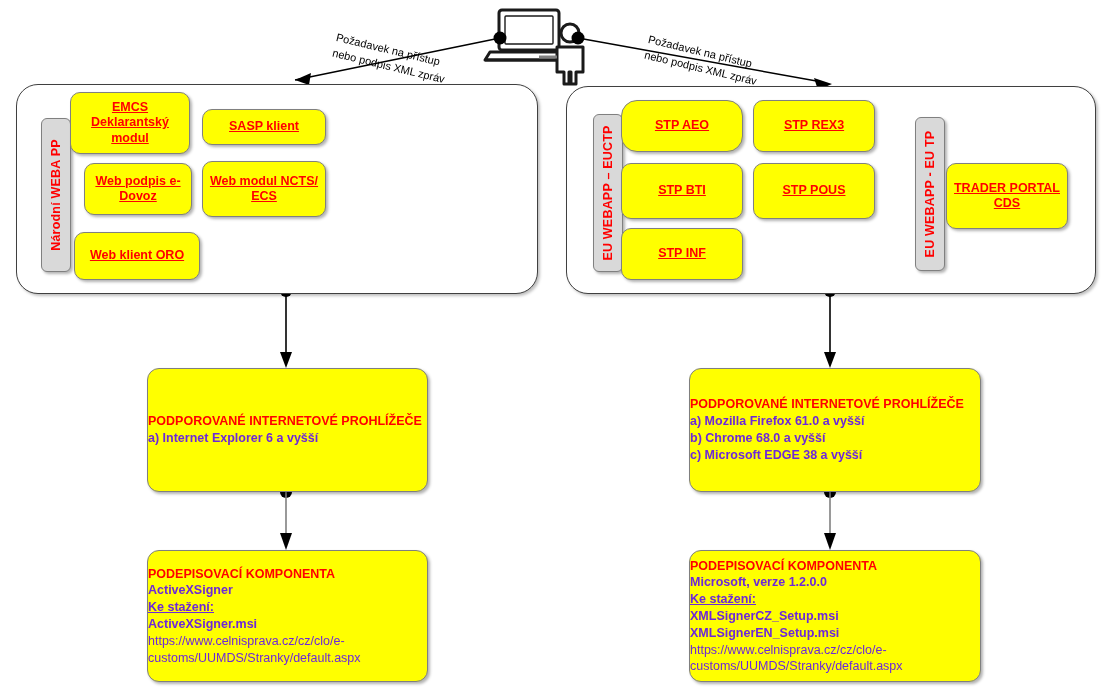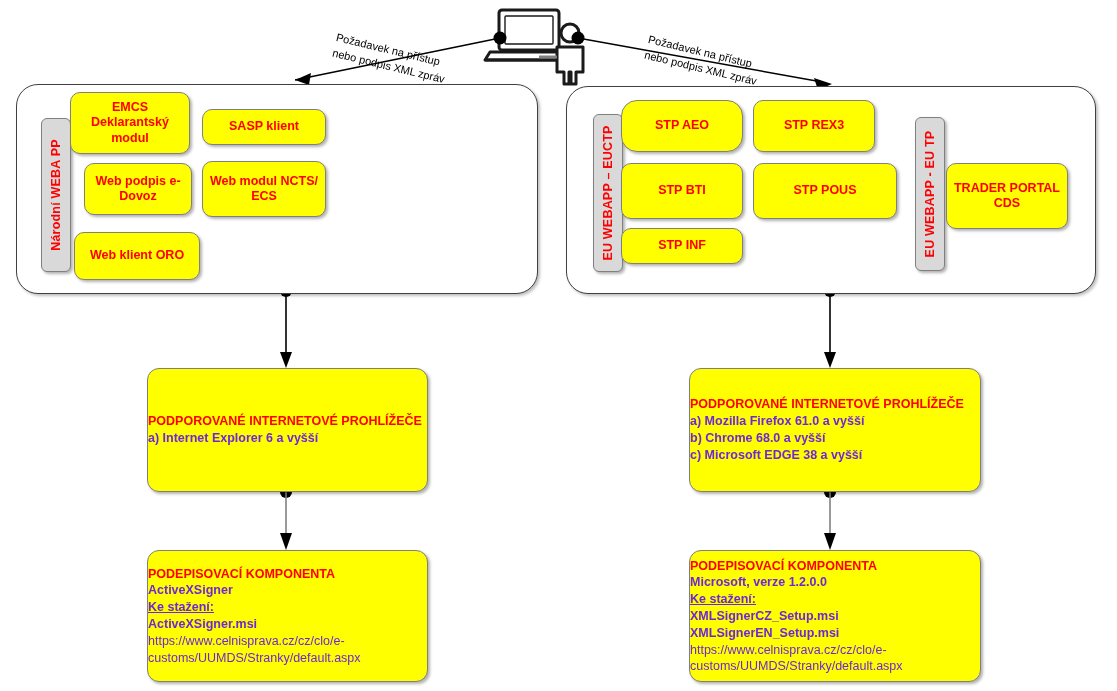--- a/index.html
+++ b/index.html
@@ -30,20 +30,21 @@
     box-shadow: 2px 2px 3px rgba(0,0,0,0.30);
     display: flex;
     align-items: center;
     justify-content: center;
     text-align: center;
     color: #FF0000;
     font-weight: bold;
     line-height: 1.22;
     box-sizing: border-box;
     z-index: 5;
+    text-decoration: underline;
   }
   .ynode .lbl { display: block; width: 100%; padding: 0 4px; }
 
   
   .band {
     position: absolute;
     background: #D9D9D9;
     border: 1px solid #808080;
     border-radius: 6px;
     box-shadow: 2px 2px 3px rgba(0,0,0,0.30);
@@ -238,25 +239,25 @@
 </div>
 
 <div class="ynode" style="left:753px; top:100px; width:122px; height:52px; font-size:12.5px;">
   <span class="lbl">STP REX3</span>
 </div>
 
 <div class="ynode" style="left:621px; top:163px; width:122px; height:56px; font-size:12.5px;">
   <span class="lbl">STP BTI</span>
 </div>
 
-<div class="ynode" style="left:753px; top:163px; width:144px; height:56px; font-size:12.5px;">
+<div class="ynode" style="left:753px; top:163px; width:122px; height:56px; font-size:12.5px;">
   <span class="lbl">STP POUS</span>
 </div>
 
-<div class="ynode" style="left:621px; top:228px; width:122px; height:36px; font-size:12.5px;">
+<div class="ynode" style="left:621px; top:228px; width:122px; height:52px; font-size:12.5px;">
   <span class="lbl">STP INF</span>
 </div>
 
 <div class="band" style="left:915px; top:117px; width:28px; height:152px;">
   <span class="vtext">EU WEBAPP - EU TP</span>
 </div>
 
 <div class="ynode" style="left:946px; top:163px; width:122px; height:66px; font-size:12.5px;">
   <span class="lbl">
     <span>TRADER PORTAL</span><br>

